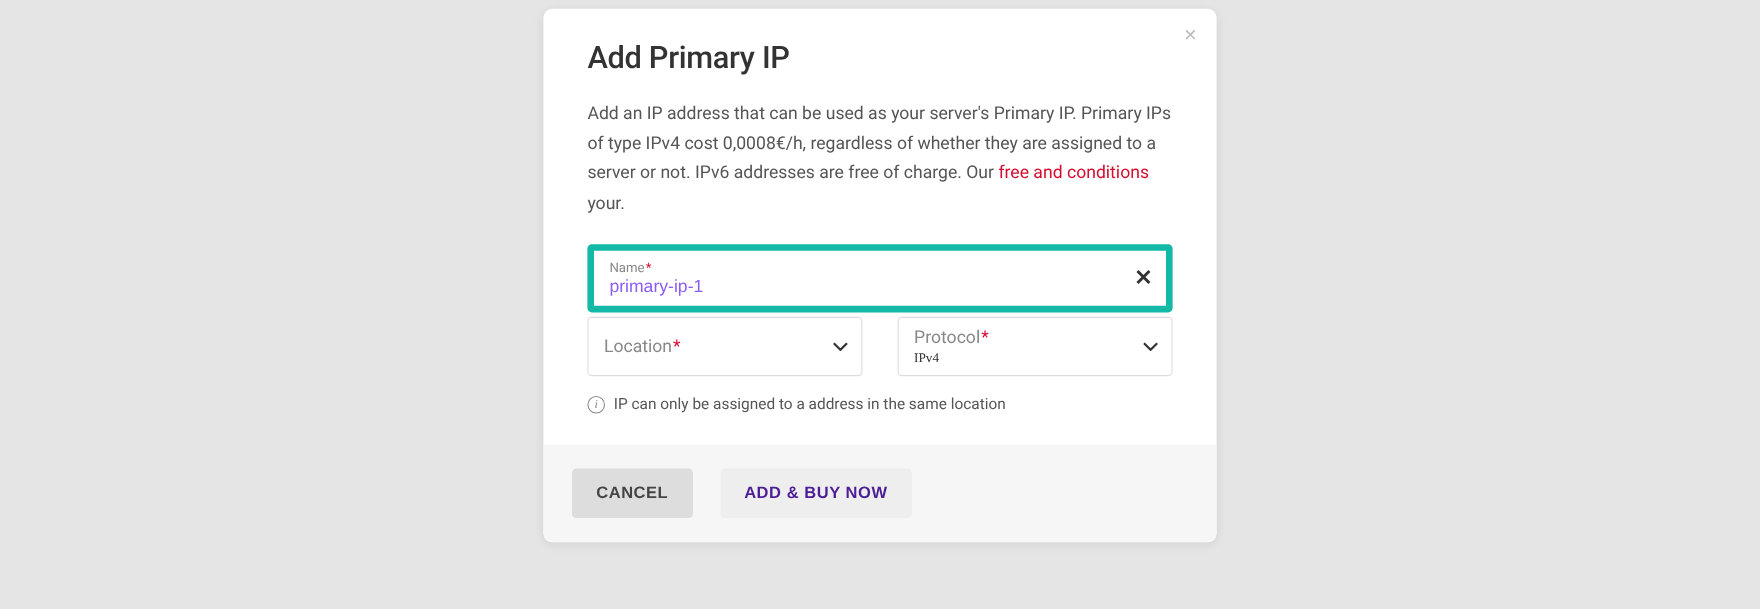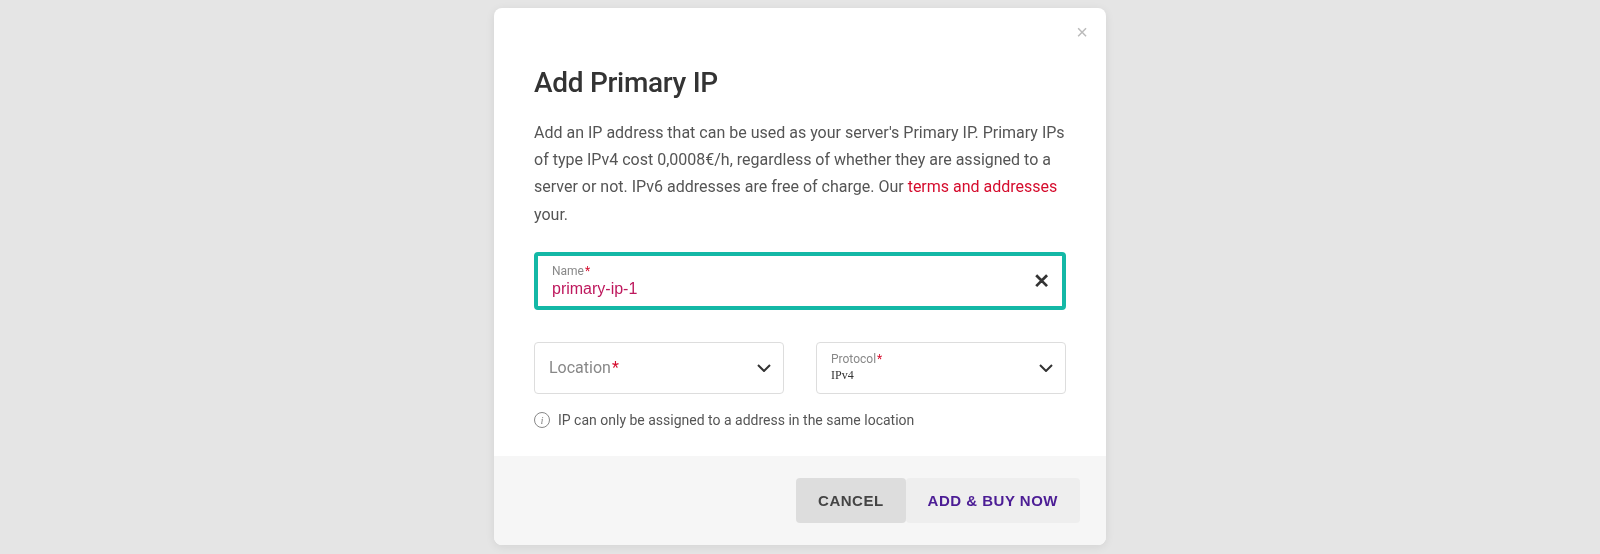--- a/index.html
+++ b/index.html
@@ -19,21 +19,21 @@
     }
     .modal {
       background: #fff;
       width: 612px;
       border-radius: 8px;
       box-shadow: 0 2px 10px rgba(0,0,0,0.08);
       position: relative;
       overflow: hidden;
     }
     .modal-body {
-      padding: 58px 40px 28px 40px;
+      padding: 28px 40px 28px 40px;
     }
     .close-x {
       position: absolute;
       top: 14px;
       right: 18px;
       font-size: 20px;
       color: #bbb;
       cursor: pointer;
       background: none;
       border: none;
@@ -51,39 +51,39 @@
       line-height: 1.7;
       color: #555;
       margin-bottom: 24px;
     }
     .link {
       color: #d50c2d;
       text-decoration: none;
     }
     .field-wrap {
       position: relative;
-      border: 4px solid #14b8a6;
+      border: 6px solid #14b8a6;
       border-radius: 4px;
       padding: 8px 14px 8px 14px;
-      margin-bottom: 32px;
+      margin-bottom: 4px;
     }
     .field-label {
       font-size: 12px;
       color: #888;
       display: block;
     }
     .required {
       color: #d50c2d;
       margin-left: 1px;
     }
     .field-input {
       border: none;
       outline: none;
       font-size: 16px;
-      color: #be185d;
+      color: #8b5cf6;
       width: 100%;
       background: transparent;
       margin-top: 2px;
     }
     .field-clear {
       position: absolute;
       right: 12px;
       top: 50%;
       transform: translateY(-50%);
       font-size: 20px;
@@ -110,21 +110,21 @@
       justify-content: center;
     }
     .select-wrap.empty {
       justify-content: center;
     }
     .select-wrap .field-label-inline {
       font-size: 16px;
       color: #888;
     }
     .select-wrap.has-value .field-label {
-      font-size: 12px;
+      font-size: 16px;
       color: #888;
     }
     .select-value {
       font-size: 12px;
       color: #333;
       margin-top: 2px;
       font-family: Liberation Serif, serif;
     }
     .chevron {
       position: absolute;
@@ -155,22 +155,22 @@
       font-size: 11px;
       color: #888;
       font-style: italic;
       font-family: Georgia, serif;
       flex-shrink: 0;
     }
     .modal-footer {
       background: #f6f6f6;
       padding: 22px 26px;
       display: flex;
-      justify-content: flex-end;
-      gap: 0;
+      justify-content: flex-start;
+      gap: 25px;
     }
     .btn {
       padding: 14px 22px;
       border: none;
       border-radius: 4px;
       font-size: 15px;
       font-weight: 700;
       letter-spacing: 0.5px;
       cursor: pointer;
       text-transform: uppercase;
@@ -188,21 +188,21 @@
 </head>
 <body>
 
 <div class="modal">
   <button class="close-x">×</button>
 
   <div class="modal-body">
     <h2 class="modal-title">Add Primary IP</h2>
 
     <p class="modal-desc">
-      <span>Add an IP address that can be used as your server's Primary IP. Primary IPs of type IPv4 cost 0,0008€/h, regardless of whether they are assigned to a server or not. IPv6 addresses are free of charge. Our </span><a href="#" class="link">terms and addresses</a><span> your.</span>
+      <span>Add an IP address that can be used as your server's Primary IP. Primary IPs of type IPv4 cost 0,0008€/h, regardless of whether they are assigned to a server or not. IPv6 addresses are free of charge. Our </span><a href="#" class="link">free and conditions</a><span> your.</span>
     </p>
 
     <div class="field-wrap">
       <label class="field-label">
         <span>Name</span><span class="required">*</span>
       </label>
       <input class="field-input" type="text" value="primary-ip-1" style="">
       <button class="field-clear">✕</button>
     </div>
 

